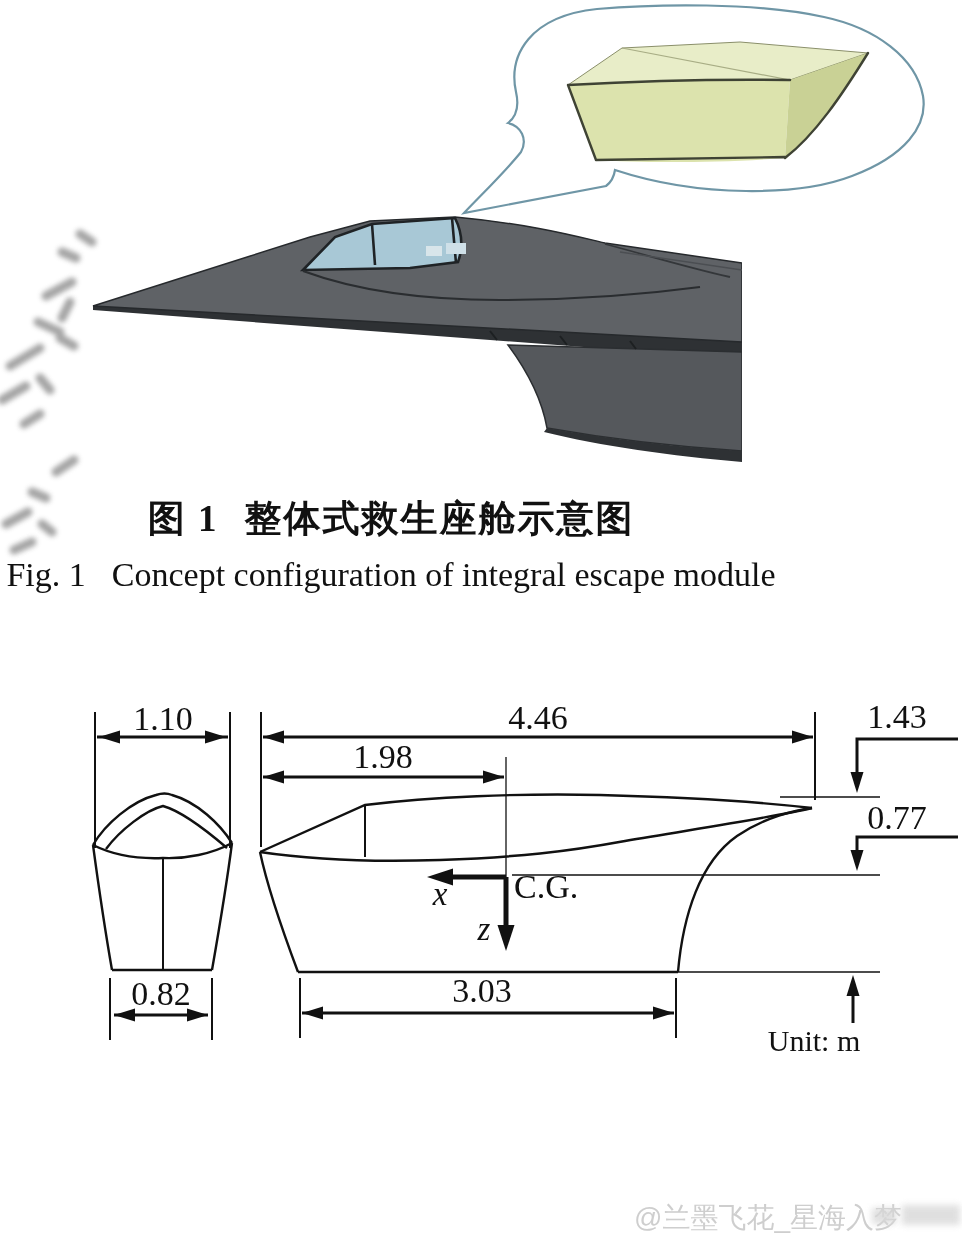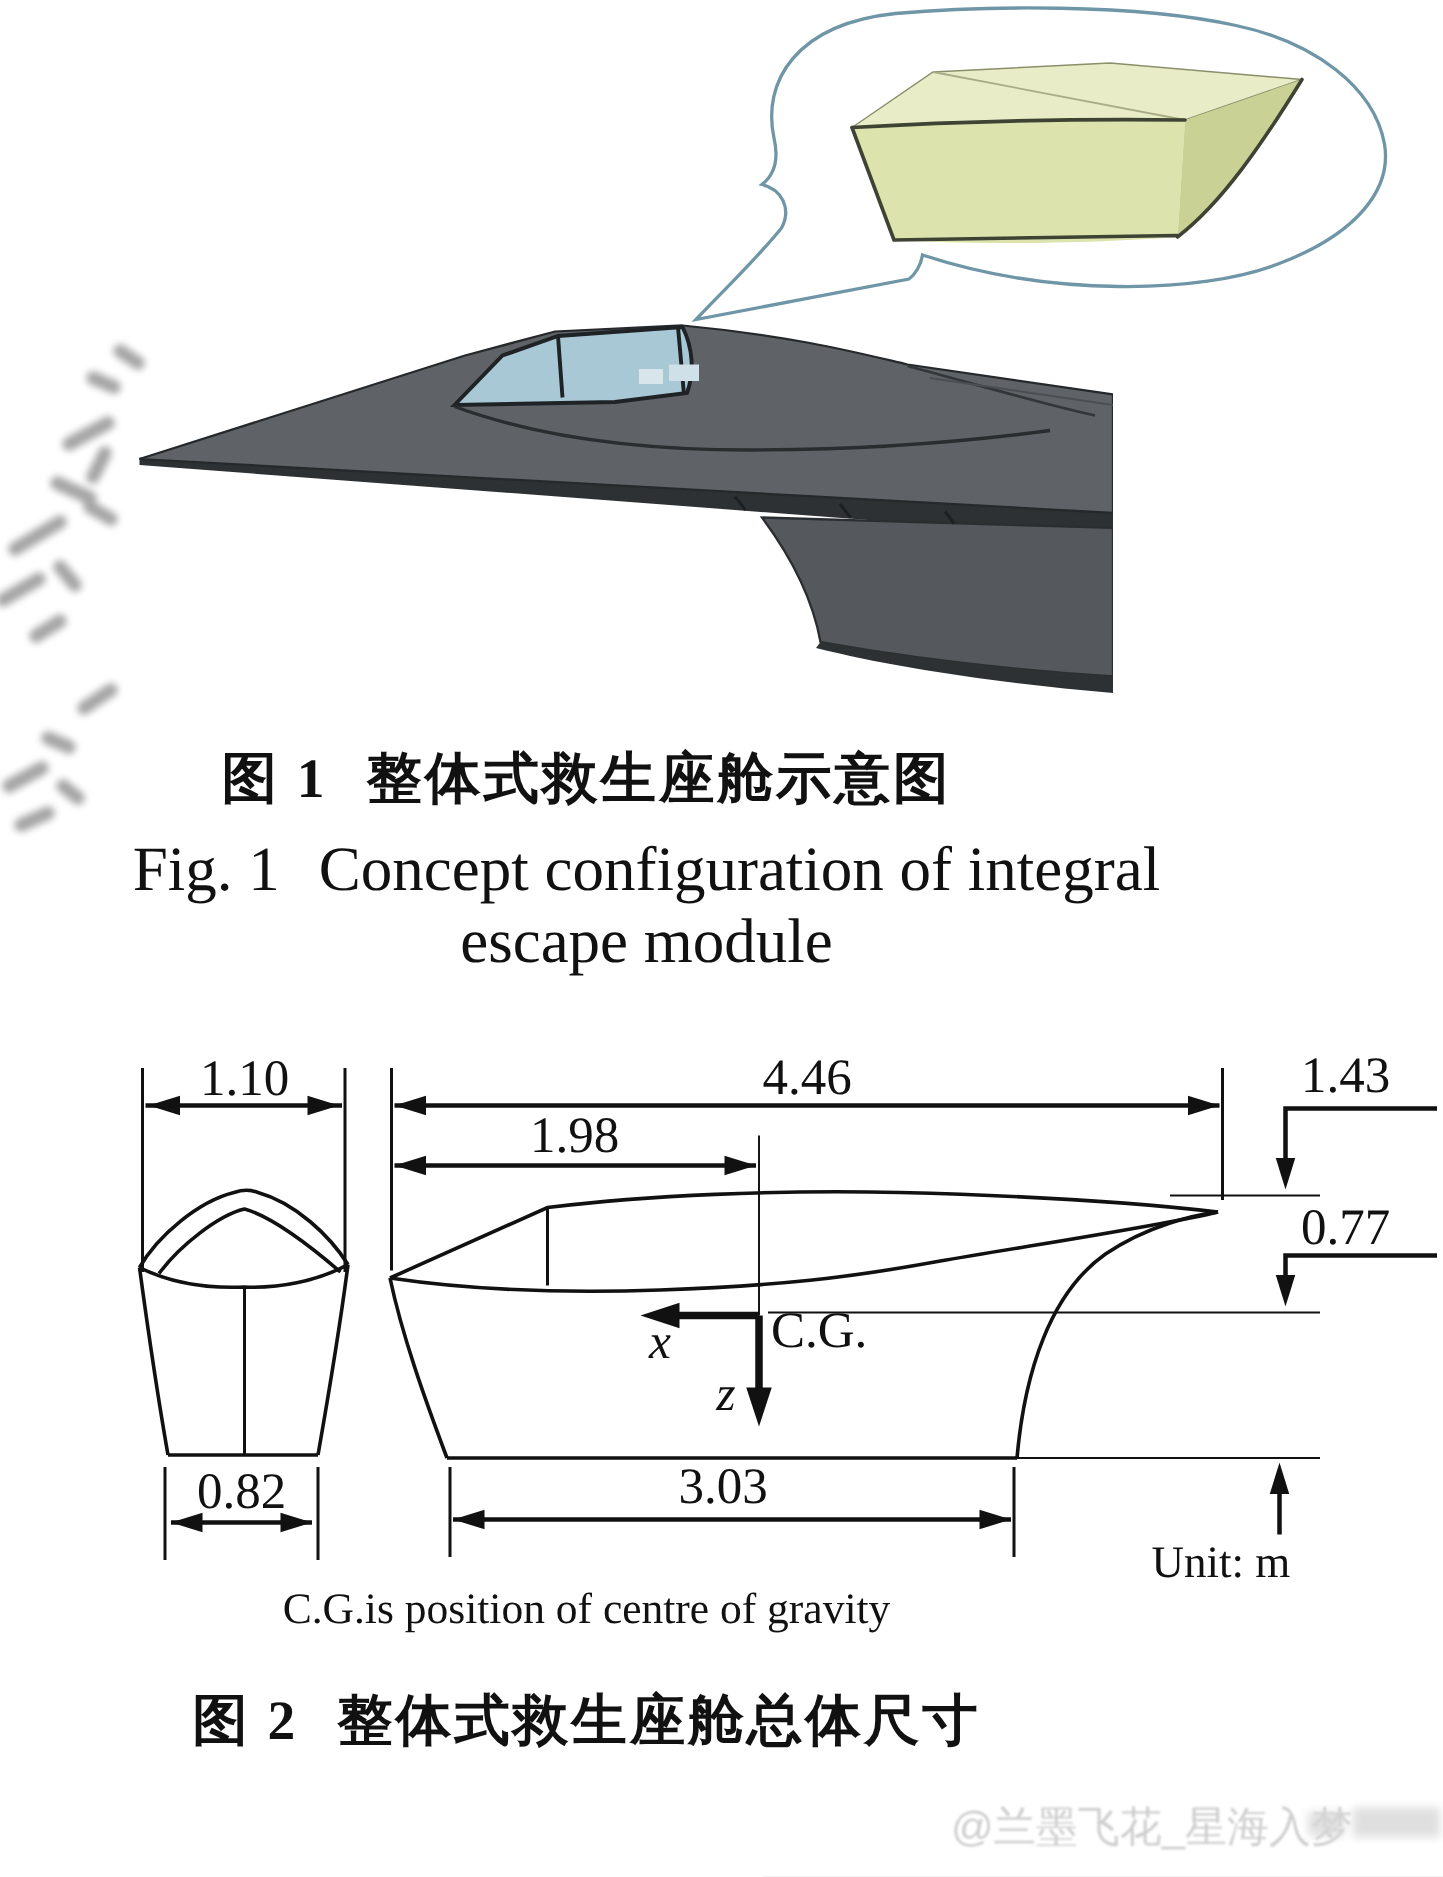--- a/index.html
+++ b/index.html
@@ -1,21 +1,21 @@
 <!DOCTYPE html>
 <html><head>
 <meta charset="utf-8">
 <style>
   html,body{margin:0;padding:0;background:#e8e8e8;}
   #page{position:relative;width:962px;height:1251px;background:#ffffff;overflow:hidden;
         font-family:"Liberation Serif", serif;}
   svg{position:absolute;left:0;display:block;}
   .cap{position:absolute;left:0;width:782px;text-align:center;color:#111;}
   .cap-zh{font-size:37px;font-weight:600;letter-spacing:2px;}
-  .cap-en{font-size:42px;margin-left:40px;}
+  .cap-en{font-size:34px;}
   .cap .fig-label{margin-right:26px;}
   .note{font-size:29px;}
   .dim{font-size:34px;fill:#111;font-family:"Liberation Serif",serif;}
   .axis{font-size:33px;font-style:italic;fill:#111;font-family:"Liberation Serif",serif;}
   .unit{font-size:30px;fill:#111;font-family:"Liberation Serif",serif;}
   #watermark{position:absolute;left:634px;top:1199px;font-size:28px;color:#c6c6c6;
              opacity:.85;filter:blur(.6px);white-space:nowrap;z-index:5;
              font-family:"Liberation Sans",sans-serif;text-align:right;}
   .wm-blk{position:absolute;background:#d8d8d8;filter:blur(3px);opacity:.8;z-index:5;}
 </style>
@@ -183,22 +183,18 @@
     <text class="dim" x="383" y="78" text-anchor="middle">1.98</text>
     <text class="dim" x="482" y="312" text-anchor="middle">3.03</text>
     <text class="dim" x="897" y="38" text-anchor="middle">1.43</text>
     <text class="dim" x="897" y="139" text-anchor="middle">0.77</text>
     <text class="axis" x="440" y="215" text-anchor="middle">x</text>
     <text class="axis" x="484" y="250" text-anchor="middle">z</text>
     <text class="dim" x="514" y="208">C.G.</text>
     <text class="unit" x="814" y="361" text-anchor="middle">Unit: m</text>
   </svg>
 
-  <div class="cap note" style="top:1057px">C.G.is position of centre of gravity</div>
-  <div class="cap cap-zh" style="top:1122px">
-    <span class="fig-label">图 2</span><span>整体式救生座舱总体尺寸</span>
-  </div>
 
   <div id="watermark">@兰墨飞花_星海入梦</div>
   <div class="wm-blk" style="left:902px;top:1205px;width:58px;height:20px"></div>
   <div class="wm-blk" style="left:872px;top:1208px;width:24px;height:16px"></div>
 
 </div>
 
 </body></html>

